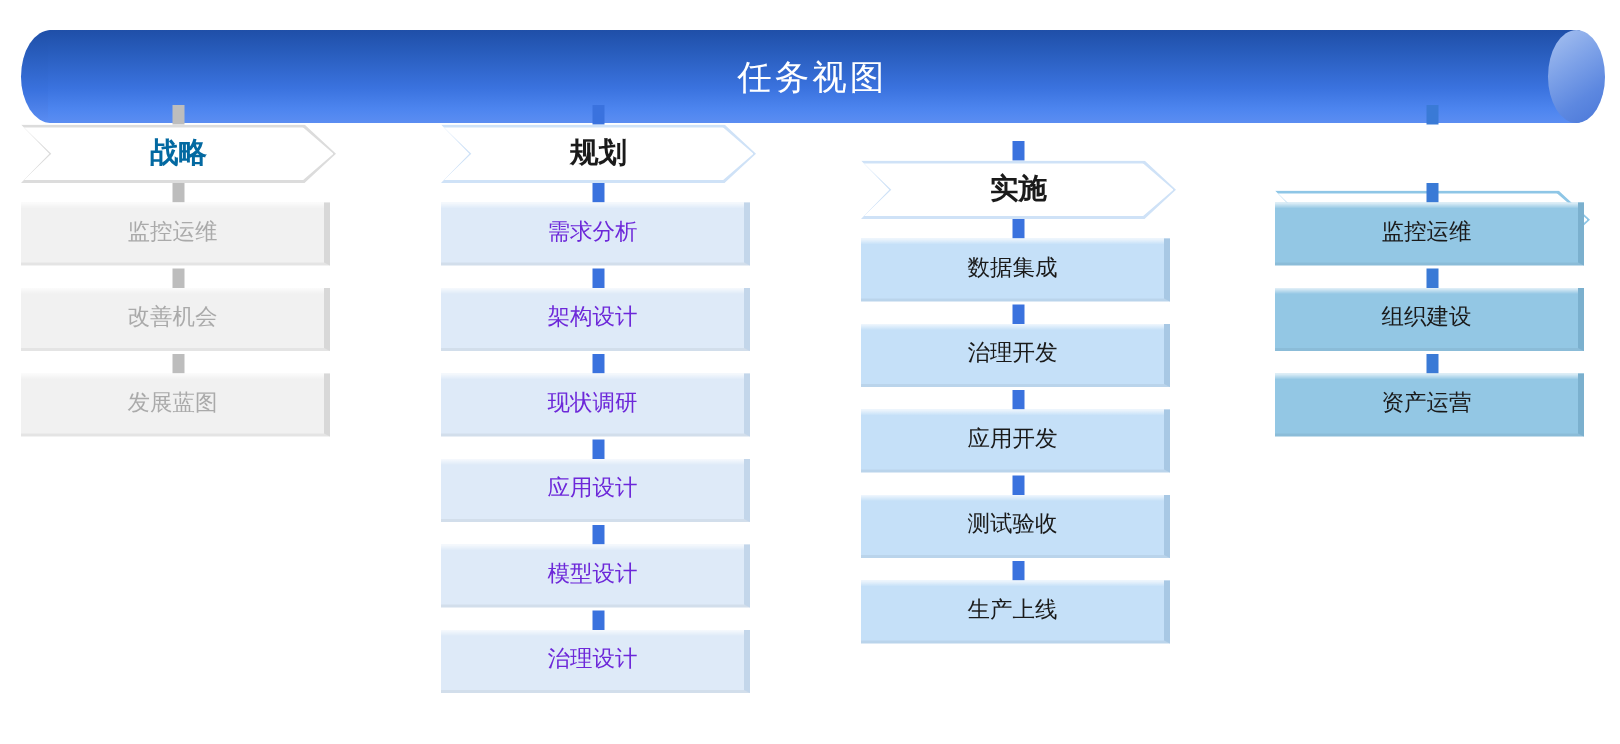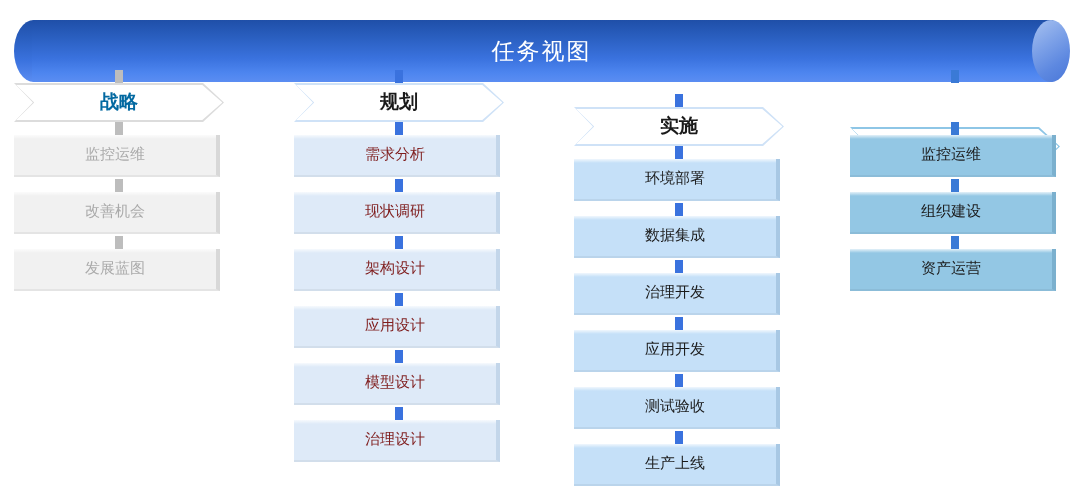--- a/index.html
+++ b/index.html
@@ -81,21 +81,21 @@
   .slot{position:relative;height:57px;}
   .box{
     position:absolute;left:6px;top:13px;width:206px;height:42px;
     display:flex;align-items:center;justify-content:center;
     font-size:15px;box-sizing:border-box;
     border-right:4px solid rgba(0,0,0,0.10);
     border-bottom:2px solid rgba(0,0,0,0.05);
   }
   .box-txt{position:relative;top:-1px;}
   .box-gray{background:#f1f1f1;color:#aaaaaa;border-right-color:#d8d8d8;}
-  .box-lblue{background:#deeaf8;color:#7f1d1d;border-right-color:#c3d6ea;}
+  .box-lblue{background:#deeaf8;color:#6d28d9;border-right-color:#c3d6ea;}
   .box-mblue{background:#c5e0f8;color:#1a1a1a;border-right-color:#a8c8e4;}
   .box-dblue{background:#93c7e4;color:#1a1a1a;border-right-color:#7bb0ce;}
   .box-hl{
     position:absolute;left:0;top:0;width:100%;height:4px;
     background:linear-gradient(to bottom,rgba(255,255,255,0.75),rgba(255,255,255,0));
   }
 </style>
 </head>
 <body>
 
@@ -151,34 +151,34 @@
         <div class="stub stub-blue" style="top:0"></div>
         <div class="box box-lblue">
           <div class="box-hl"></div>
           <span class="box-txt">需求分析</span>
         </div>
       </div>
       <div class="slot">
         <div class="stub stub-blue" style="top:0"></div>
         <div class="box box-lblue">
           <div class="box-hl"></div>
+          <span class="box-txt">架构设计</span>
+        </div>
+      </div>
+      <div class="slot">
+        <div class="stub stub-blue" style="top:0"></div>
+        <div class="box box-lblue">
+          <div class="box-hl"></div>
           <span class="box-txt">现状调研</span>
         </div>
       </div>
       <div class="slot">
         <div class="stub stub-blue" style="top:0"></div>
         <div class="box box-lblue">
           <div class="box-hl"></div>
-          <span class="box-txt">架构设计</span>
-        </div>
-      </div>
-      <div class="slot">
-        <div class="stub stub-blue" style="top:0"></div>
-        <div class="box box-lblue">
-          <div class="box-hl"></div>
           <span class="box-txt">应用设计</span>
         </div>
       </div>
       <div class="slot">
         <div class="stub stub-blue" style="top:0"></div>
         <div class="box box-lblue">
           <div class="box-hl"></div>
           <span class="box-txt">模型设计</span>
         </div>
       </div>
@@ -196,27 +196,20 @@
         <div class="chev chev-lblue">
           <div class="chev-inner chev-inner-pad">
             <span>实施</span>
           </div>
         </div>
       </div>
       <div class="slot">
         <div class="stub stub-blue" style="top:0"></div>
         <div class="box box-mblue">
           <div class="box-hl"></div>
-          <span class="box-txt">环境部署</span>
-        </div>
-      </div>
-      <div class="slot">
-        <div class="stub stub-blue" style="top:0"></div>
-        <div class="box box-mblue">
-          <div class="box-hl"></div>
           <span class="box-txt">数据集成</span>
         </div>
       </div>
       <div class="slot">
         <div class="stub stub-blue" style="top:0"></div>
         <div class="box box-mblue">
           <div class="box-hl"></div>
           <span class="box-txt">治理开发</span>
         </div>
       </div>

